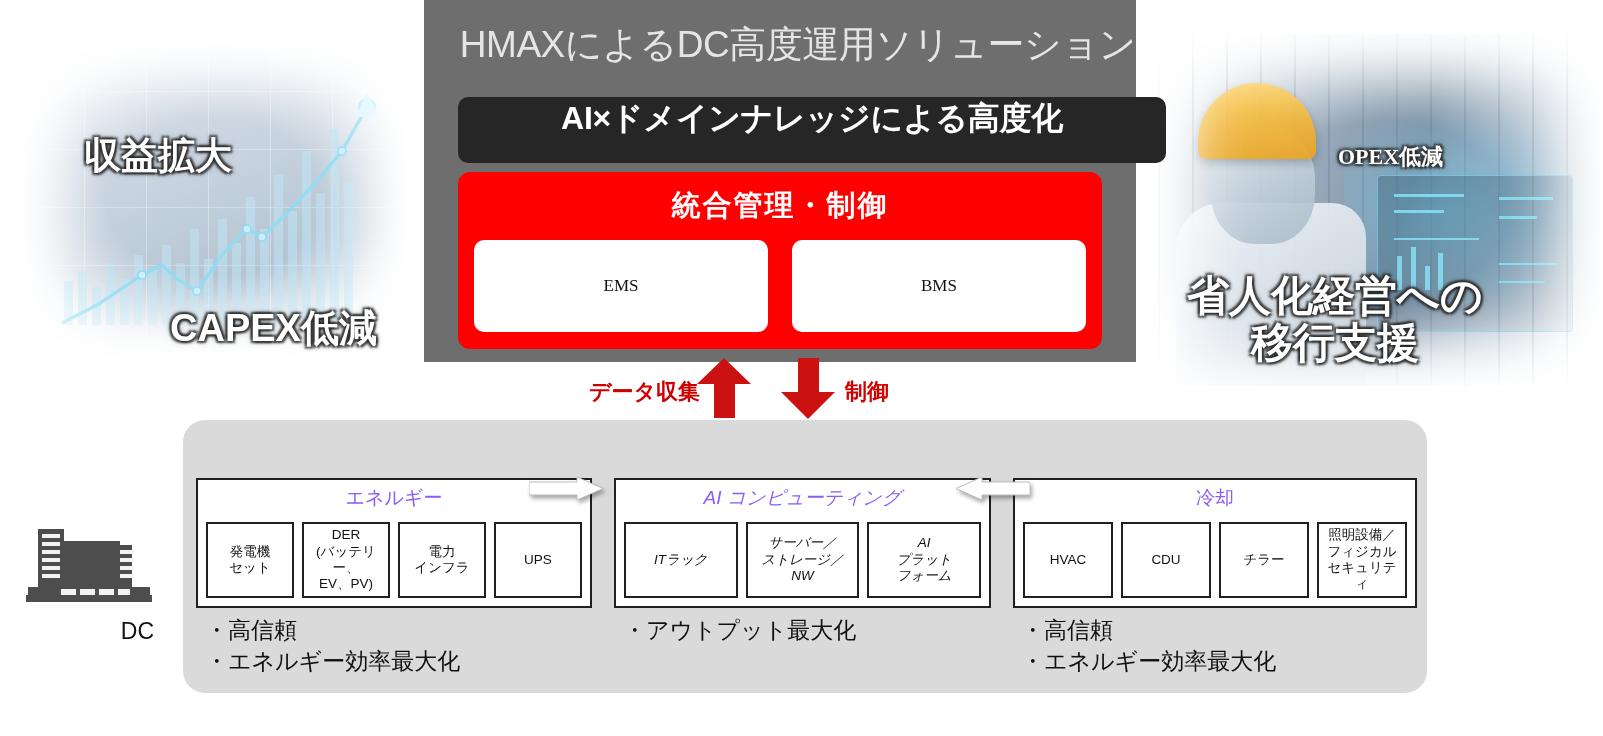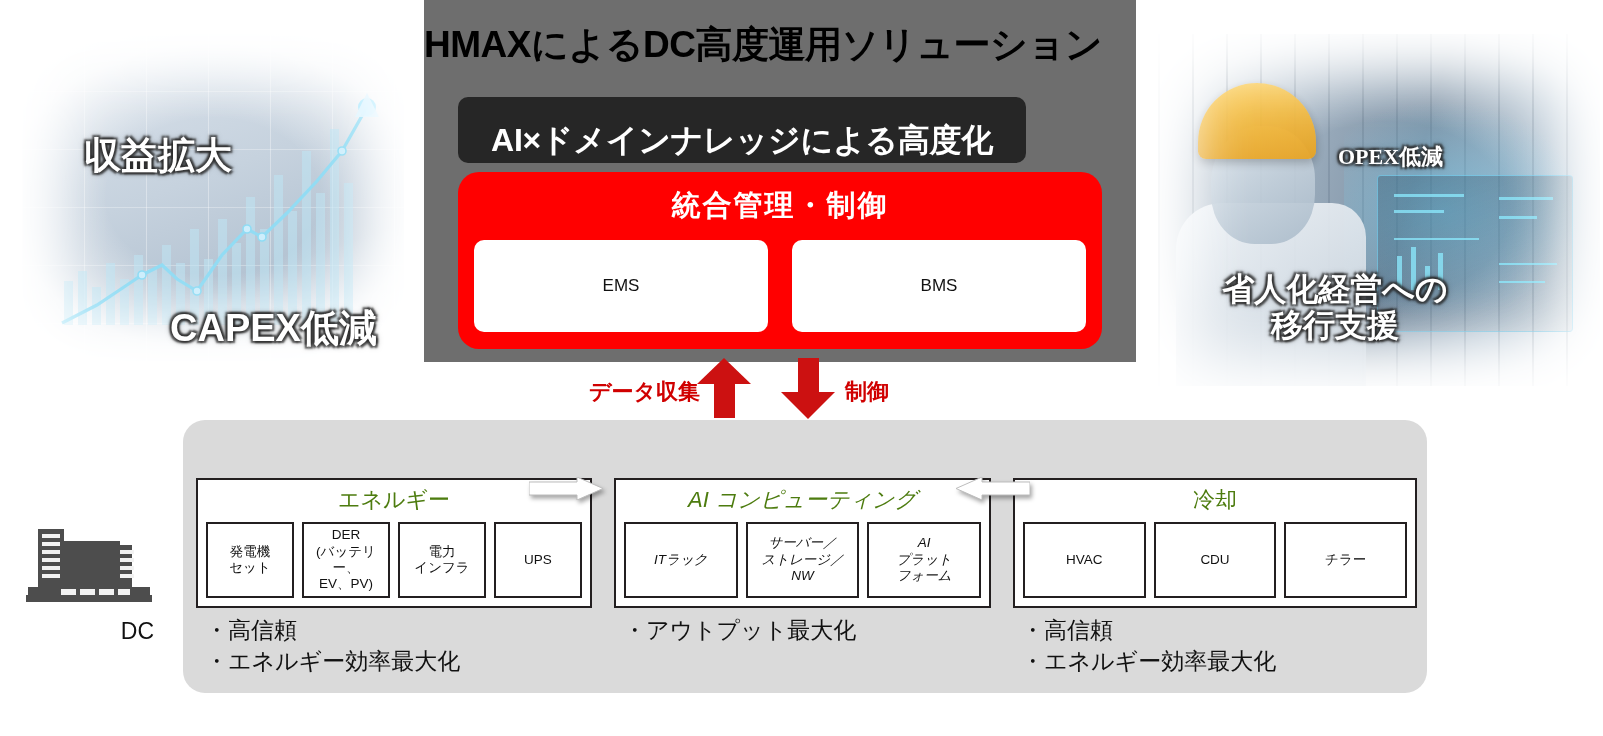--- a/index.html
+++ b/index.html
@@ -57,48 +57,48 @@
     background:linear-gradient(150deg,#dfe7ee,#a9bac9);opacity:.9;}
   #right-photo .body{position:absolute;left:4%;top:48%;width:190px;height:200px;
     border-radius:46px 34px 0 0;
     background:linear-gradient(150deg,#f4f7fa,#c3cfda);opacity:.92;}
   #right-photo .panelui{position:absolute;right:6%;top:40%;width:44%;height:44%;
     border:1px solid rgba(120,220,255,.55);border-radius:4px;
     background:linear-gradient(160deg,rgba(25,60,85,.30),rgba(25,60,85,.10));}
   #right-photo .panelui i{position:absolute;display:block;background:rgba(140,235,255,.75);}
   #right-photo .vig{position:absolute;inset:-6px;box-shadow:inset 0 0 60px 36px #ffffff;}
   #rp-opex{left:180px;top:108px;font-size:22px;font-family:Liberation Serif, serif;}
-  #rp-shift{left:12px;top:238px;font-size:32px;line-height:1.12;text-align:center;width:330px;}
+  #rp-shift{left:12px;top:238px;font-size:42px;line-height:1.12;text-align:center;width:330px;}
 
   
   #solution-panel{
     position:absolute;left:424px;top:0;width:712px;height:362px;
     background:#6e6e6e;
   }
   #solution-title{
-    position:absolute;left:0;right:0;top:20px;text-align:left;
-    color:#000000;font-size:37px;font-weight:bold;letter-spacing:-.5px;
+    position:absolute;left:0;right:0;top:20px;text-align:right;
+    color:#e5e5e5;font-size:37px;font-weight:normal;letter-spacing:-.5px;
   }
   #ai-domain-box{
-    position:absolute;left:34px;top:97px;width:568px;height:66px;
+    position:absolute;left:34px;top:97px;width:708px;height:66px;
     background:#262626;border-radius:10px;
-    display:flex;align-items:flex-end;justify-content:center;
+    display:flex;align-items:flex-start;justify-content:center;
   }
   #ai-domain-label{color:#ffffff;font-size:32px;font-weight:bold;letter-spacing:-.3px;}
   #integrated-box{
     position:absolute;left:34px;top:172px;width:644px;height:177px;
-    background:#ff0000;border-radius:21px;
+    background:#ff0000;border-radius:12px;
   }
   #integrated-title{
     position:absolute;left:0;right:0;top:14px;text-align:center;
     color:#ffffff;font-size:29px;font-weight:bold;letter-spacing:2px;
   }
   #integrated-sub{
     position:absolute;left:16px;right:16px;top:68px;height:92px;
-    display:flex;justify-content:space-between;gap:24px;
+    display:flex;justify-content:space-between;gap:24px;font-family:Liberation Serif, serif;
   }
   .sub-card{
     flex:1;background:#ffffff;border-radius:10px;
     display:flex;align-items:center;justify-content:center;text-align:center;
     font-size:17px;line-height:1.25;color:#111;
   }
   #arrow-up-shaft{position:absolute;left:714px;top:378px;width:21px;height:40px;background:#cc1111;}
   #arrow-up-head{position:absolute;left:697px;top:358px;width:0;height:0;
     border-left:27px solid transparent;border-right:27px solid transparent;border-bottom:26px solid #cc1111;}
   #arrow-dn-shaft{position:absolute;left:798px;top:358px;width:21px;height:38px;background:#cc1111;}
@@ -117,21 +117,21 @@
   #flow-cool{left:755px;top:428px;}
 
   .section{
     position:absolute;top:58px;border:2.5px solid #231f20;background:#ffffff;
   }
   #sec-energy{left:13px;width:392px;height:126px;}
   #sec-compute{left:431px;width:373px;height:126px;font-style:italic;}
   #sec-cooling{left:830px;width:400px;height:126px;}
   .section-title{
     position:absolute;left:0;right:0;top:5px;text-align:center;
-    font-size:22px;color:#4d7c0f;
+    font-size:19px;color:#8b5cf6;
   }
   .section-boxes{
     position:absolute;left:8px;right:8px;top:42px;bottom:8px;
     display:flex;gap:8px;
   }
   .unit-box{
     flex:1;border:2px solid #231f20;background:#ffffff;
     display:flex;align-items:center;justify-content:center;text-align:center;
     font-size:13.5px;line-height:1.22;color:#111;padding:2px;box-sizing:border-box;
   }
@@ -310,20 +310,25 @@
     <div class="section-boxes">
       <div class="unit-box">
         <span>HVAC</span>
       </div>
       <div class="unit-box">
         <span>CDU</span>
       </div>
       <div class="unit-box">
         <span>チラー</span>
       </div>
+      <div class="unit-box">
+        <span><span>照明設備／</span><br>
+        <span>フィジカル</span><br>
+        <span>セキュリティ</span></span>
+      </div>
     </div>
   </div>
   <div class="bullets" id="bul-cooling">
     <div>・高信頼</div>
     <div>・エネルギー効率最大化</div>
   </div>
 </div>
 
 <div class="white-arrow" id="warrow-power">
   <svg class="wa-svg" width="74" height="23" viewBox="0 0 74 23">

